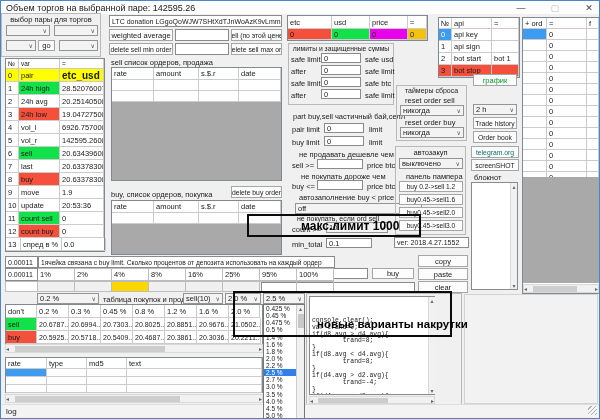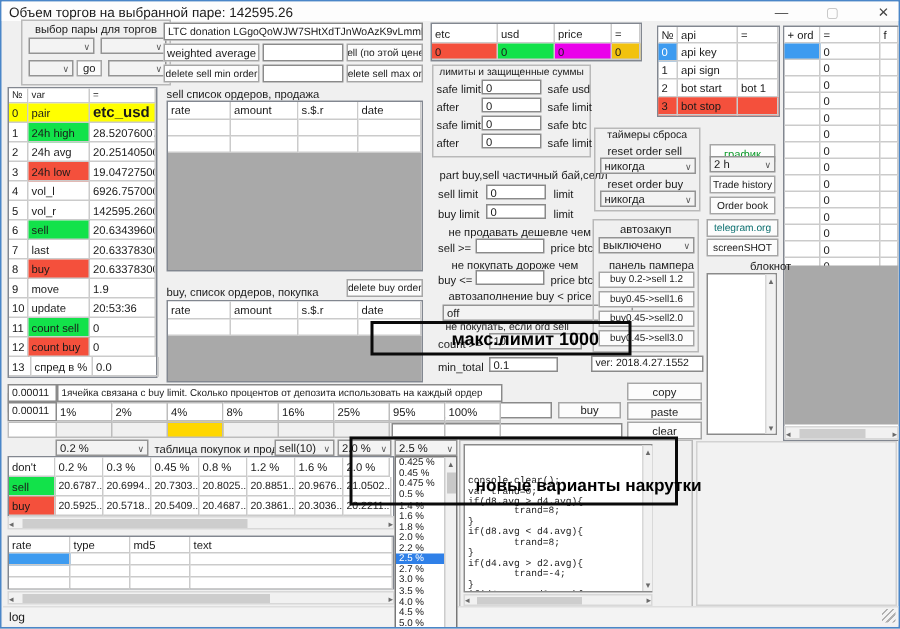--- a/index.html
+++ b/index.html
@@ -51,21 +51,21 @@
 
 <div class="window">
 
   <div class="titlebar">
     <div class="title">Объем торгов на выбранной паре: 142595.26</div>
     <div class="winbtn" style="left:512px">—</div>
     <div class="winbtn" style="left:546px;color:#bbb">▢</div>
     <div class="winbtn" style="left:580px">✕</div>
   </div>
 
-  <div class="gbox" style="left:13px;top:12px;width:100px;height:44px">
+  <div class="gbox" style="left:0;top:12px;width:100px;height:44px">
     <div class="gtitle">выбор пары для торгов</div>
     <div class="combo" style="left:4px;top:11px;width:44px;height:11px">
         <span></span>
         <span class="ca">∨</span>
       </div>
     <div class="combo" style="left:52px;top:11px;width:44px;height:11px">
         <span></span>
         <span class="ca">∨</span>
       </div>
     <div class="combo" style="left:4px;top:26px;width:30px;height:11px">
@@ -260,21 +260,21 @@
     <div class="lbl" style="left:364px;top:66px">safe limit</div>
     <div class="lbl" style="left:290px;top:78px">safe limit</div>
     <div class="input" style="left:320px;top:76px;width:40px;height:10px">0</div>
     <div class="lbl" style="left:364px;top:78px">safe btc</div>
     <div class="lbl" style="left:290px;top:90px">after</div>
     <div class="input" style="left:320px;top:88px;width:40px;height:10px">0</div>
     <div class="lbl" style="left:364px;top:90px">safe limit</div>
   </div>
 
   <div class="lbl" style="left:292px;top:111px">part buy,sell частичный бай,селл</div>
-  <div class="lbl" style="left:291px;top:124px">sell limit</div>
+  <div class="lbl" style="left:291px;top:124px">pair limit</div>
   <div class="input" style="left:323px;top:122px;width:40px;height:10px">0</div>
   <div class="lbl" style="left:368px;top:124px">limit</div>
   <div class="lbl" style="left:291px;top:137px">buy limit</div>
   <div class="input" style="left:323px;top:135px;width:40px;height:10px">0</div>
   <div class="lbl" style="left:368px;top:137px">limit</div>
   <div class="lbl" style="left:298px;top:149px">не продавать дешевле чем</div>
   <div class="lbl" style="left:291px;top:160px">sell &gt;=</div>
   <div class="input" style="left:316px;top:158px;width:46px;height:10px"></div>
   <div class="lbl" style="left:366px;top:160px">price btc</div>
   <div class="lbl" style="left:300px;top:171px">не покупать дороже чем</div>
@@ -453,30 +453,30 @@
         <div class="cell" style="width:12px;height:11px"></div>
       </div>
     </div>
   <div class="grayfill abs" style="left:522px;top:176px;width:76px;height:106px"></div>
   <div class="sb" style="left:522px;top:283px;width:76px;height:9px">
     <span>◂</span>
     <span class="thumb" style="left:9px;top:1px;width:44px;height:6px"></span>
     <span>▸</span>
   </div>
 
-  <div class="btn greentxt" style="left:472px;top:95px;width:44px;height:12px">график</div>
+  <div class="btn greentxt" style="left:472px;top:73px;width:44px;height:12px">график</div>
   <div class="combo" style="left:472px;top:103px;width:44px;height:11px">
       <span>2 h</span>
       <span class="ca">∨</span>
     </div>
   <div class="btn" style="left:472px;top:116px;width:44px;height:12px;font-size:6.8px">Trade history</div>
   <div class="btn" style="left:472px;top:130px;width:44px;height:12px;font-size:6.8px">Order book</div>
   <div class="btn tealtxt" style="left:470px;top:145px;width:48px;height:12px;font-size:6.8px">telegram.org</div>
   <div class="btn" style="left:470px;top:158px;width:48px;height:12px;font-size:6.8px">screenSHOT</div>
-  <div class="lbl" style="left:499px;top:172px">блокнот</div>
+  <div class="lbl" style="left:473px;top:172px">блокнот</div>
   <div class="input" style="left:470px;top:181px;width:47px;height:108px;align-items:flex-start"></div>
   <div class="vsb" style="left:509px;top:182px;width:7px;height:106px">
     <span>▴</span>
     <span>▾</span>
   </div>
 
   <div class="input" style="left:4px;top:255px;width:33px;height:12px;font-size:7px">0.00011</div>
   <div class="input" style="left:37px;top:255px;width:297px;height:12px;font-size:6.6px">1ячейка связана с buy limit. Сколько процентов от депозита использовать на каждый ордер</div>
   <div class="input" style="left:4px;top:267px;width:33px;height:13px;font-size:7px">0.00011</div>
   <div class="abs" style="left:37px;top:267px;display:flex">

